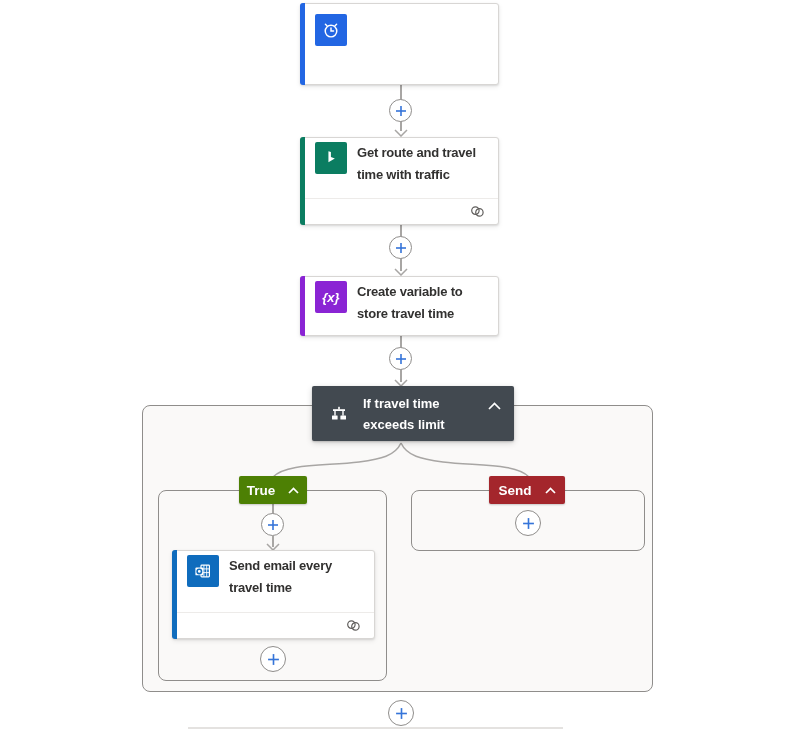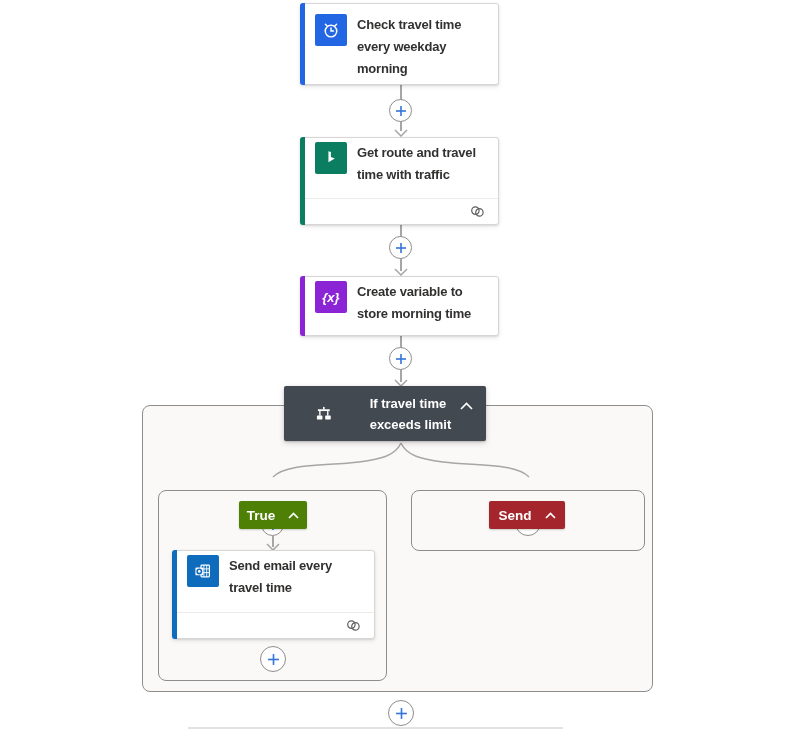--- a/index.html
+++ b/index.html
@@ -27,36 +27,36 @@
   .icon-variable{background:#8a24d4;}
   .icon-outlook{background:#0f6cbd;}
   .var-glyph{color:#fff;font-size:13px;font-weight:700;font-style:italic;letter-spacing:0;}
   .card-title{font-size:13px;font-weight:600;line-height:22px;letter-spacing:-0.2px;color:#323130;}
   .card-footer{
     border-top:1px solid #edebe9;height:26px;flex:0 0 26px;display:flex;align-items:center;
     justify-content:flex-end;padding:0 12px;box-sizing:border-box;
   }
   
   .condition{
-    position:absolute;left:284px;top:386px;width:202px;height:55px;background:#424950;
+    position:absolute;left:312px;top:386px;width:202px;height:55px;background:#424950;
     border-radius:2px;box-shadow:0 1px 2px rgba(0,0,0,.18),0 2px 6px rgba(0,0,0,.16);
-    display:flex;align-items:center;color:#fff;z-index:4;box-sizing:border-box;padding-left:28px;gap:22px;
+    display:flex;align-items:center;color:#fff;z-index:4;box-sizing:border-box;padding-left:15px;
   }
   .cond-title{font-size:13px;font-weight:600;line-height:21px;width:118px;margin-left:12px;}
   .cond-chevron{position:absolute;top:10px;right:13px;cursor:pointer;}
   
   .scope{
     position:absolute;border:1.6px solid #8f8d8b;border-radius:8px;background:#faf9f8;
     box-sizing:border-box;z-index:1;
   }
   
   .badge{
     position:absolute;height:28px;display:flex;align-items:center;justify-content:center;
     gap:13px;color:#fff;font-size:13.5px;font-weight:700;border-radius:2px;z-index:5;
-    box-shadow:0 1px 2px rgba(0,0,0,.2);box-sizing:border-box;padding:0 6px;margin-top:25px;
+    box-shadow:0 1px 2px rgba(0,0,0,.2);box-sizing:border-box;padding:0 6px;
   }
   .badge-true{left:239px;top:476px;width:68px;background:#4d8004;}
   .badge-false{left:489px;top:476px;width:76px;background:#a4262c;}
   
   .v-line{position:absolute;width:2px;background:#a8a6a4;z-index:1;}
   .arrow-down{position:absolute;z-index:1;line-height:0;}
   .plus-btn{
     position:absolute;border-radius:50%;background:#fff;border:1px solid #8f8d8b;
     display:flex;align-items:center;justify-content:center;z-index:3;cursor:pointer;box-sizing:border-box;
   }
@@ -71,21 +71,20 @@
 <div class="card" style="left:300px;top:3px;width:199px;height:82px;">
   <div class="accent" style="background:#2266e3;"></div>
   <div class="card-body top">
     <div class="app-icon icon-recurrence">
       <svg width="22" height="22" viewBox="0 0 24 24" fill="none" stroke="#fff" stroke-width="1.6" stroke-linecap="round">
         <circle cx="12" cy="13.2" r="6.3"></circle>
         <path d="M12 9.8v3.4h2.8"></path>
         <path d="M7.6 7.3L5.9 5.8M16.4 7.3l1.7-1.5"></path>
       </svg>
     </div>
-    <div class="card-title">Check travel time every weekday morning</div>
   </div>
 </div>
 
 <div class="v-line" style="left:400px;top:85px;height:46px;"></div>
 <div class="arrow-down" style="left:394px;top:129px;">
   <svg width="14" height="8" viewBox="0 0 14 8" fill="none" stroke="#a8a6a4" stroke-width="1.5">
       <polyline points="1,1 7,7 13,1"></polyline>
     </svg>
 </div>
 <div class="plus-btn plus-sm" style="left:389px;top:99px;">
@@ -125,21 +124,21 @@
       <line x1="1" y1="6" x2="11" y2="6"></line>
     </svg>
 </div>
 
 <div class="card" style="left:300px;top:276px;width:199px;height:60px;">
   <div class="accent" style="background:#8a24d4;"></div>
   <div class="card-body">
     <div class="app-icon icon-variable">
       <span class="var-glyph">{x}</span>
     </div>
-    <div class="card-title">Create variable to store morning time</div>
+    <div class="card-title">Create variable to store travel time</div>
   </div>
 </div>
 
 <div class="v-line" style="left:400px;top:336px;height:46px;"></div>
 <div class="arrow-down" style="left:394px;top:379px;">
   <svg width="14" height="8" viewBox="0 0 14 8" fill="none" stroke="#a8a6a4" stroke-width="1.5">
       <polyline points="1,1 7,7 13,1"></polyline>
     </svg>
 </div>
 <div class="plus-btn plus-sm" style="left:389px;top:347px;">

